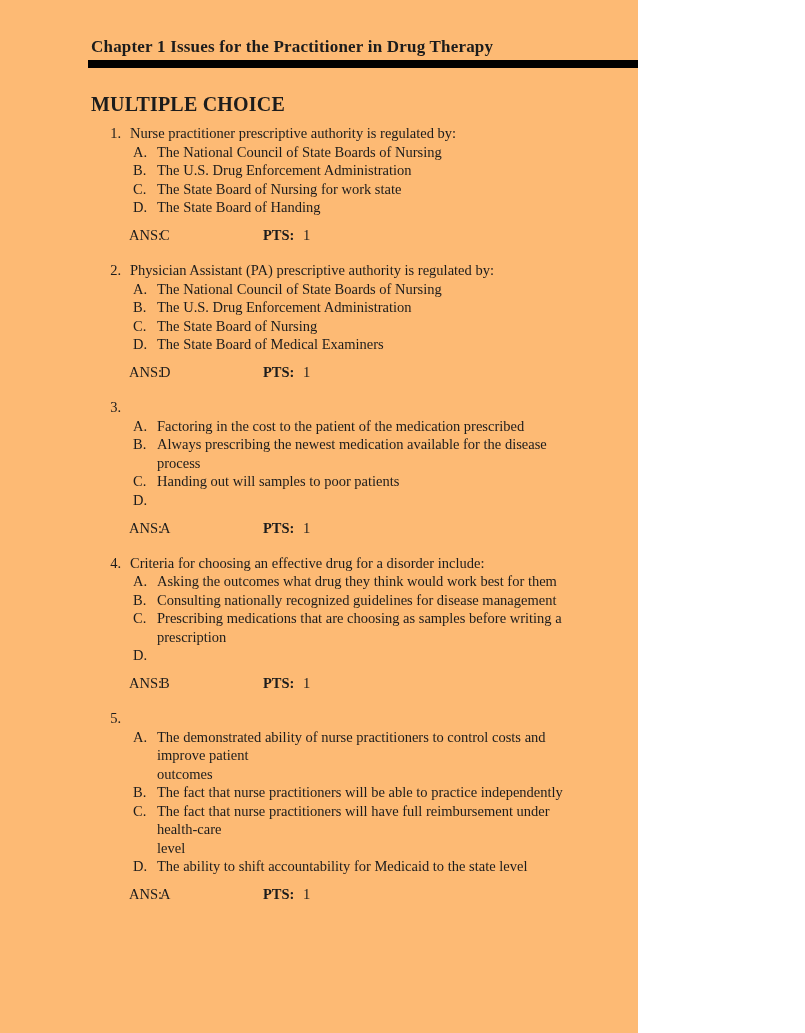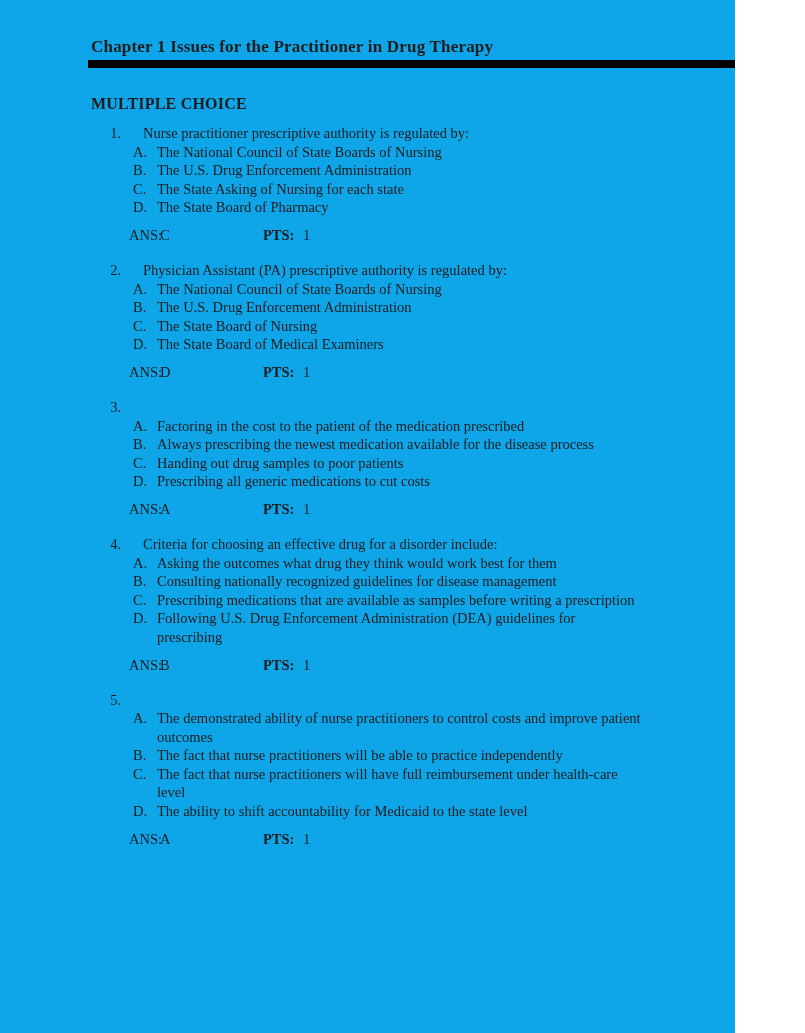--- a/index.html
+++ b/index.html
@@ -2,23 +2,23 @@
 <html><head>
 <meta charset="utf-8">
 <style>
   html, body {
     margin: 0;
     padding: 0;
     background: #ffffff;
   }
   .page {
     position: relative;
-    width: 735px;
+    width: 638px;
     height: 1033px;
-    background: #0ea5e9;
+    background: #fdba74;
     font-family: "Liberation Serif", serif;
     color: #1c1c1c;
     overflow: hidden;
     box-sizing: border-box;
   }
   .header {
     padding: 36px 64px 0 91px;
   }
   .doc-title {
     margin: 0;
@@ -29,21 +29,21 @@
   }
   .title-rule {
     height: 8px;
     background: #000000;
     margin-top: 3px;
     margin-left: -3px;
     width: 653px;
   }
   .section-heading {
     margin: 27px 64px 0 91px;
-    font-size: 16px;
+    font-size: 20px;
     font-weight: bold;
     line-height: 18px;
     letter-spacing: 0.2px;
   }
   .questions {
     margin: 11px 64px 0 91px;
     font-size: 14.5px;
     line-height: 18.5px;
   }
   .question {
@@ -51,21 +51,21 @@
   }
   .q-row {
     display: flex;
   }
   .q-num {
     flex: 0 0 30px;
     width: 30px;
     text-align: right;
   }
   .q-stem {
-    margin-left: 22px;
+    margin-left: 9px;
   }
   .opt-row {
     display: flex;
     margin-left: 42px;
   }
   .opt-letter {
     flex: 0 0 24px;
     width: 24px;
   }
   .opt-text {
@@ -115,26 +115,26 @@
     <div class="opt-text">The National Council of State Boards of Nursing</div>
   </div>
 
   <div class="opt-row">
     <div class="opt-letter">B.</div>
     <div class="opt-text">The U.S. Drug Enforcement Administration</div>
   </div>
 
   <div class="opt-row">
     <div class="opt-letter">C.</div>
-    <div class="opt-text">The State Asking of Nursing for each state</div>
-  </div>
-
-  <div class="opt-row">
-    <div class="opt-letter">D.</div>
-    <div class="opt-text">The State Board of Pharmacy</div>
+    <div class="opt-text">The State Board of Nursing for work state</div>
+  </div>
+
+  <div class="opt-row">
+    <div class="opt-letter">D.</div>
+    <div class="opt-text">The State Board of Handing</div>
   </div>
 </div>
     <div class="ans-row">
       <span class="ans-label">ANS:</span>
       <span class="ans-value">C</span>
       <span class="pts-label">PTS:</span>
       <span class="pts-value">1</span>
     </div>
   </div>
 
@@ -182,26 +182,25 @@
     <div class="opt-text">Factoring in the cost to the patient of the medication prescribed</div>
   </div>
 
   <div class="opt-row">
     <div class="opt-letter">B.</div>
     <div class="opt-text">Always prescribing the newest medication available for the disease process</div>
   </div>
 
   <div class="opt-row">
     <div class="opt-letter">C.</div>
-    <div class="opt-text">Handing out drug samples to poor patients</div>
-  </div>
-
-  <div class="opt-row">
-    <div class="opt-letter">D.</div>
-    <div class="opt-text">Prescribing all generic medications to cut costs</div>
+    <div class="opt-text">Handing out will samples to poor patients</div>
+  </div>
+
+  <div class="opt-row">
+    <div class="opt-letter">D.</div>
   </div>
 </div>
     <div class="ans-row">
       <span class="ans-label">ANS:</span>
       <span class="ans-value">A</span>
       <span class="pts-label">PTS:</span>
       <span class="pts-value">1</span>
     </div>
   </div>
 
@@ -216,27 +215,25 @@
     <div class="opt-text">Asking the outcomes what drug they think would work best for them</div>
   </div>
 
   <div class="opt-row">
     <div class="opt-letter">B.</div>
     <div class="opt-text">Consulting nationally recognized guidelines for disease management</div>
   </div>
 
   <div class="opt-row">
     <div class="opt-letter">C.</div>
-    <div class="opt-text">Prescribing medications that are available as samples before writing a prescription</div>
-  </div>
-
-  <div class="opt-row">
-    <div class="opt-letter">D.</div>
-    <div class="opt-text">Following U.S. Drug Enforcement Administration (DEA) guidelines for
-prescribing</div>
+    <div class="opt-text">Prescribing medications that are choosing as samples before writing a prescription</div>
+  </div>
+
+  <div class="opt-row">
+    <div class="opt-letter">D.</div>
   </div>
 </div>
     <div class="ans-row">
       <span class="ans-label">ANS:</span>
       <span class="ans-value">B</span>
       <span class="pts-label">PTS:</span>
       <span class="pts-value">1</span>
     </div>
   </div>
 

